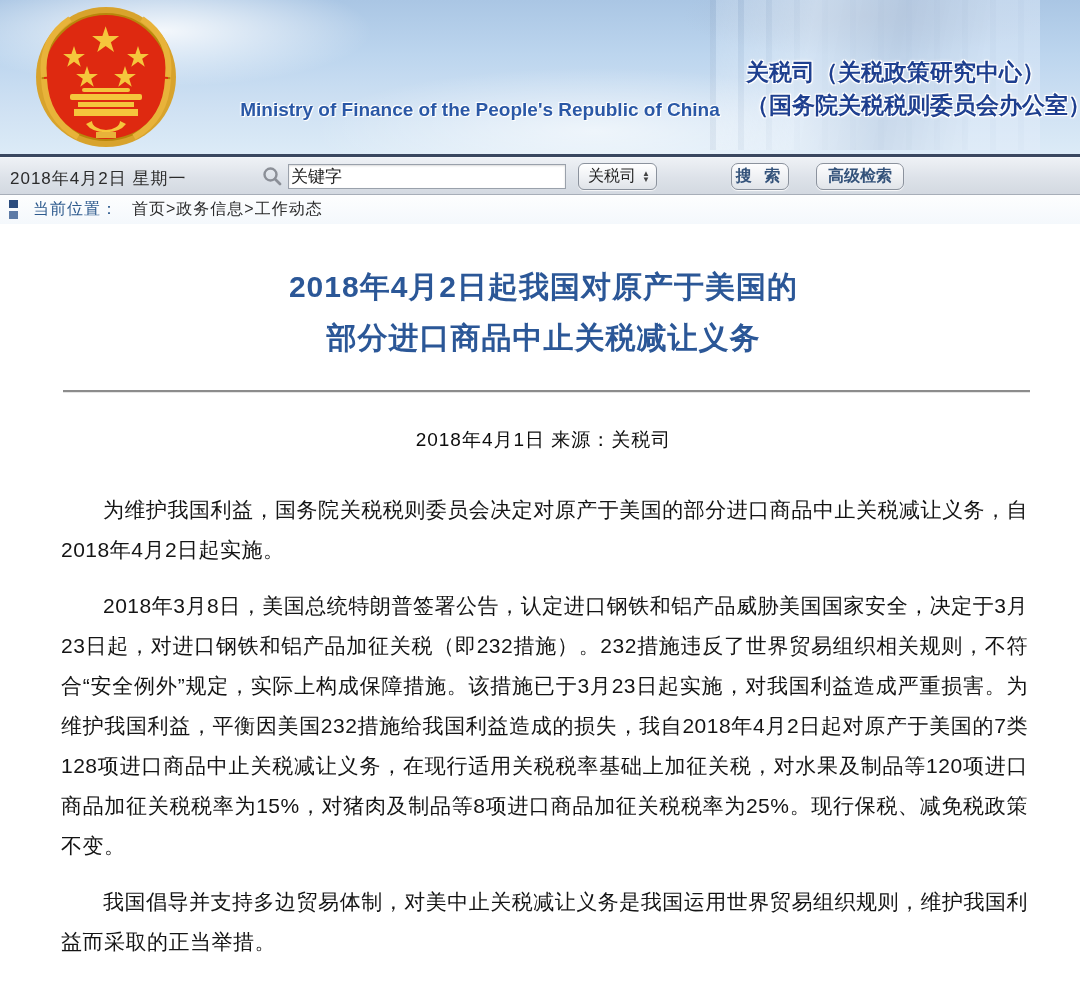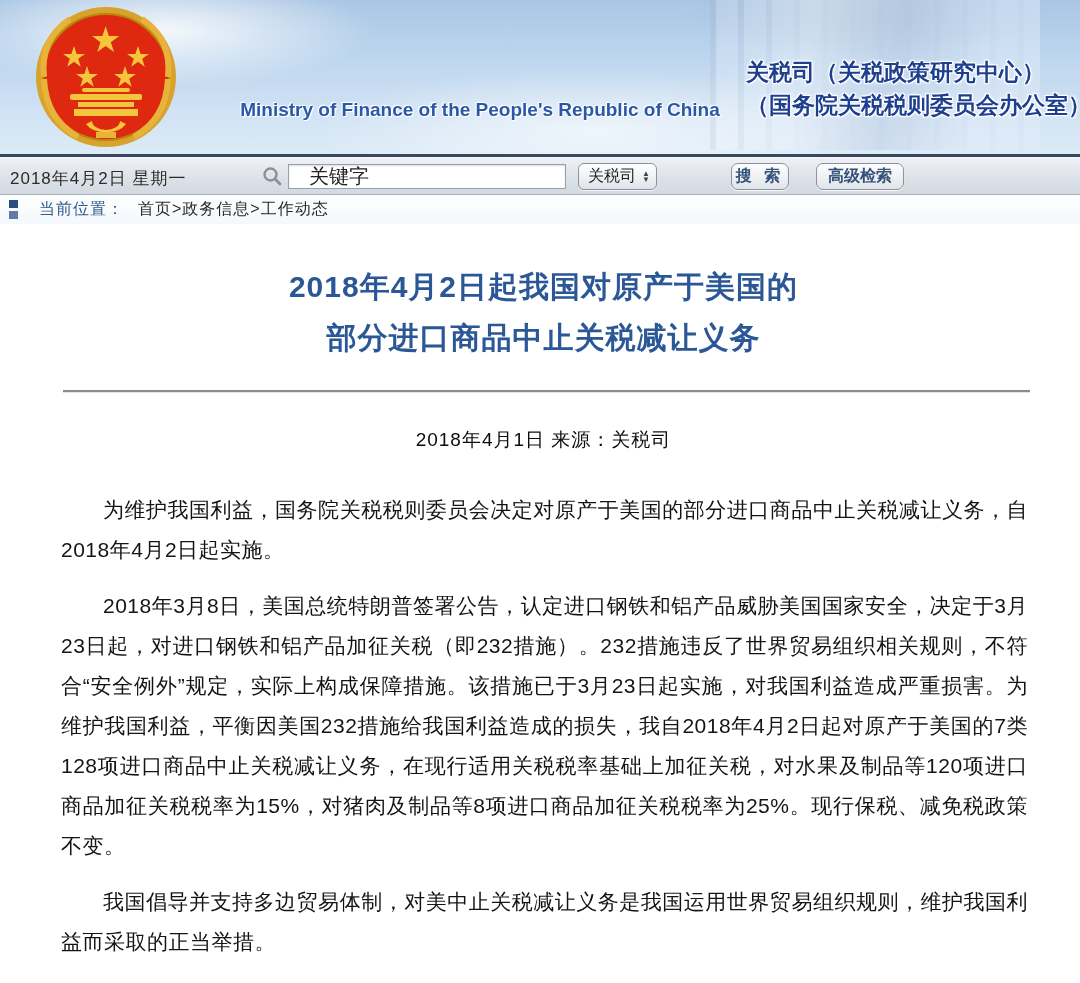--- a/index.html
+++ b/index.html
@@ -43,22 +43,22 @@
   
   .toolbar {
     position:relative; width:1080px; height:38px;
     background:linear-gradient(180deg,#eef1f5 0%,#dde2e9 55%,#d3d9e1 100%);
     border-bottom:1px solid #a7aeb8; border-top:1px solid #f4f7fa;
   }
   .tb-date { position:absolute; left:10px; top:9px; font-size:17px; color:#2b2b2b; letter-spacing:1px; }
   .tb-search-icon { position:absolute; left:262px; top:8px; width:20px; height:20px; }
   .tb-input {
     position:absolute; left:288px; top:6px; width:278px; height:25px;
-    border:1px solid #9aa1ab; background:#fff; font-size:20px; color:#222;
-    padding:0 20px; box-shadow:inset 0 1px 2px rgba(0,0,0,.15);
+    border:1px solid #9aa1ab; background:#fff; font-size:17px; color:#222;
+    padding:0 2px; box-shadow:inset 0 1px 2px rgba(0,0,0,.15);
     font-family:"Liberation Sans","DejaVu Sans",sans-serif;
   }
   .tb-select {
     position:absolute; left:578px; top:5px; height:27px; min-width:74px;
     border:1px solid #8b929d; border-radius:6px;
     background:linear-gradient(180deg,#ffffff 0%,#f0f2f5 50%,#dfe3e8 100%);
     display:flex; align-items:center; padding:0 6px 0 9px; cursor:default;
     box-shadow:0 1px 1px rgba(255,255,255,.8);
   }
   .tb-select-label { font-size:16px; color:#1f1f1f; margin-right:6px; }
@@ -77,21 +77,21 @@
   
   .crumb {
     position:relative; width:1080px; height:29px;
     background:linear-gradient(180deg,#fdfefe,#f4f8fc);
     display:flex; align-items:center;
   }
   .crumb-icon { width:9px; height:19px; margin-left:9px; display:flex; flex-direction:column; justify-content:space-between; }
   .crumb-icon i { display:block; width:9px; height:8px; }
   .crumb-icon i:first-child { background:#2c4d7e; }
   .crumb-icon i:last-child { background:#5e7ba6; }
-  .crumb-label { margin-left:21px; font-size:16px; color:#2d5a8d; letter-spacing:1px; }
+  .crumb-label { margin-left:15px; font-size:16px; color:#2d5a8d; letter-spacing:1px; }
   .crumb-path { margin-left:14px; font-size:16px; color:#2a2a2a; letter-spacing:1px; }
 
   
   .article { position:relative; width:1080px;padding-left:7px; }
   .a-title {
     margin-top:37px; text-align:center; color:#2b5797; font-weight:bold;
     font-size:30px; line-height:51px; letter-spacing:1px;
   }
   .a-divider { margin:27px 50px 0 56px; border-top:2px solid #8c8c8c; border-bottom:1px solid #e5e5e5; height:3px; }
   .a-meta { margin-top:34px; text-align:center; font-size:19px; color:#0c0c0c; letter-spacing:1px; }

